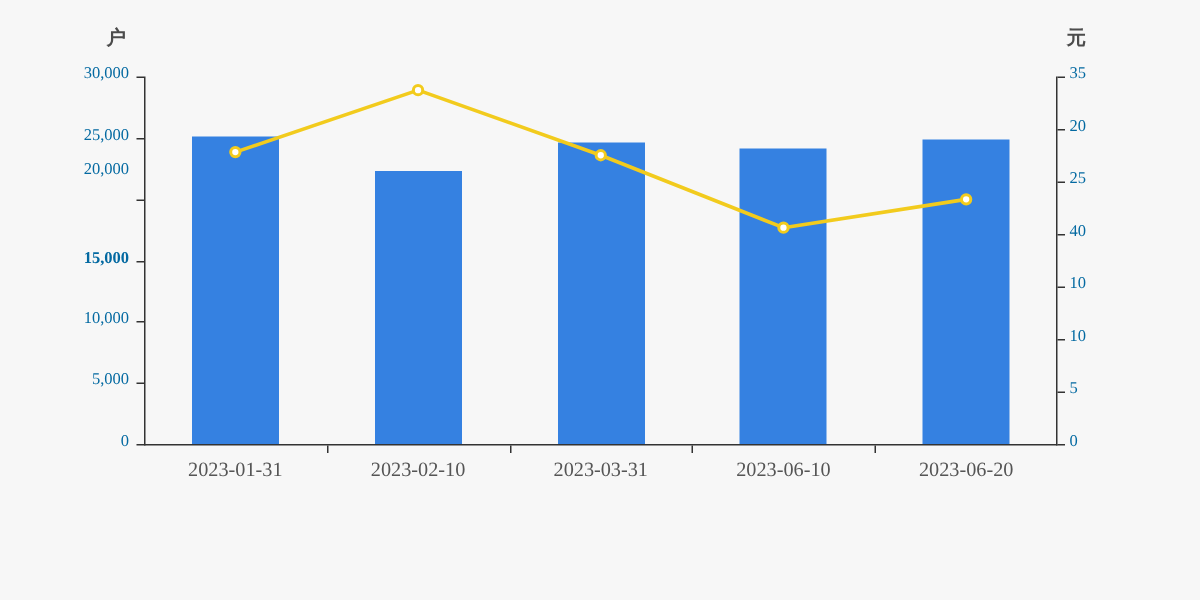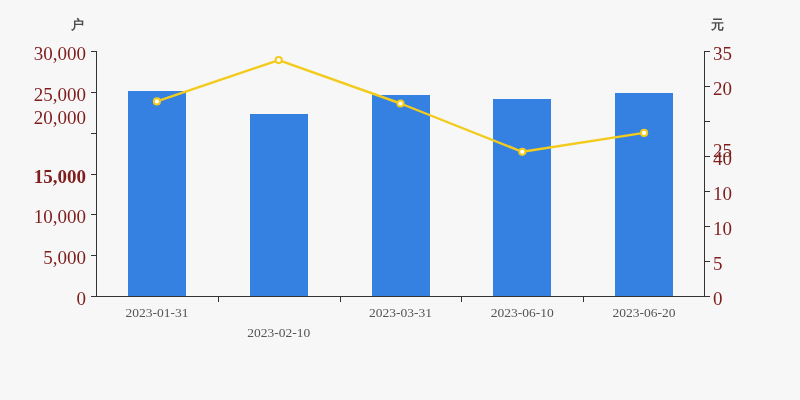--- a/index.html
+++ b/index.html
@@ -28,22 +28,22 @@
   #x-axis{left:96px;top:296px;width:609px;height:1px;}
 
   .tick{position:absolute;background:#333333;width:5px;height:1px;}
   .tick-left{left:91px;}
   .tick-right{left:705px;}
 
   .xtick{position:absolute;background:#333333;width:1px;height:5px;top:297px;}
 
   .tick-label{
     position:absolute;
-    font-size:19px;
-    color:#7f1d1d;
+    font-size:11px;
+    color:#0369a1;
     white-space:nowrap;
     line-height:1;
   }
   .tick-label-left{text-align:right;right:714px;}
   .tick-label-right{text-align:right;left:713px;}
 
   .xlabel{
     position:absolute;
     top:305px;
     font-size:13.5px;
@@ -95,33 +95,33 @@
       <div class="tick-label tick-label-right" style="top: 289px;">0</div>
       <div class="tick tick-right" style="top: 261px;"></div>
       <div class="tick-label tick-label-right" style="top: 254px;">5</div>
       <div class="tick tick-right" style="top: 226px;"></div>
       <div class="tick-label tick-label-right" style="top: 219px;">10</div>
       <div class="tick tick-right" style="top: 191px;"></div>
       <div class="tick-label tick-label-right" style="top: 184px;">10</div>
       <div class="tick tick-right" style="top: 156px;"></div>
       <div class="tick-label tick-label-right" style="top: 149px;">40</div>
       <div class="tick tick-right" style="top: 121px;"></div>
-      <div class="tick-label tick-label-right" style="top: 114px; margin-top: 27px;">25</div>
+      <div class="tick-label tick-label-right" style="top: 114px;">25</div>
       <div class="tick tick-right" style="top: 86px;"></div>
       <div class="tick-label tick-label-right" style="top: 79px;">20</div>
       <div class="tick tick-right" style="top: 51px;"></div>
       <div class="tick-label tick-label-right" style="top: 44px;">35</div>
     </div>
   <div id="x-ticks">
       <div class="xtick" style="left: 217.8px;"></div>
       <div class="xtick" style="left: 339.6px;"></div>
       <div class="xtick" style="left: 461.4px;"></div>
       <div class="xtick" style="left: 583.2px;"></div>
       <div class="xlabel" style="left: 94.4px;">2023-01-31</div>
-      <div class="xlabel" style="left: 216.2px; margin-top: 20px;">2023-02-10</div>
+      <div class="xlabel" style="left: 216.2px;">2023-02-10</div>
       <div class="xlabel" style="left: 338px;">2023-03-31</div>
       <div class="xlabel" style="left: 459.8px;">2023-06-10</div>
       <div class="xlabel" style="left: 581.6px;">2023-06-20</div>
     </div>
   <div id="bars-layer">
       <div class="bar" style="left: 127.9px; top: 91.0167px; height: 204.983px; background: rgb(53, 129, 225);"></div>
       <div class="bar" style="left: 249.7px; top: 113.883px; height: 182.117px; background: rgb(53, 129, 225);"></div>
       <div class="bar" style="left: 371.5px; top: 95.1px; height: 200.9px; background: rgb(53, 129, 225);"></div>
       <div class="bar" style="left: 493.3px; top: 98.775px; height: 197.225px; background: rgb(53, 129, 225);"></div>
       <div class="bar" style="left: 615.1px; top: 92.65px; height: 203.35px; background: rgb(53, 129, 225);"></div>

